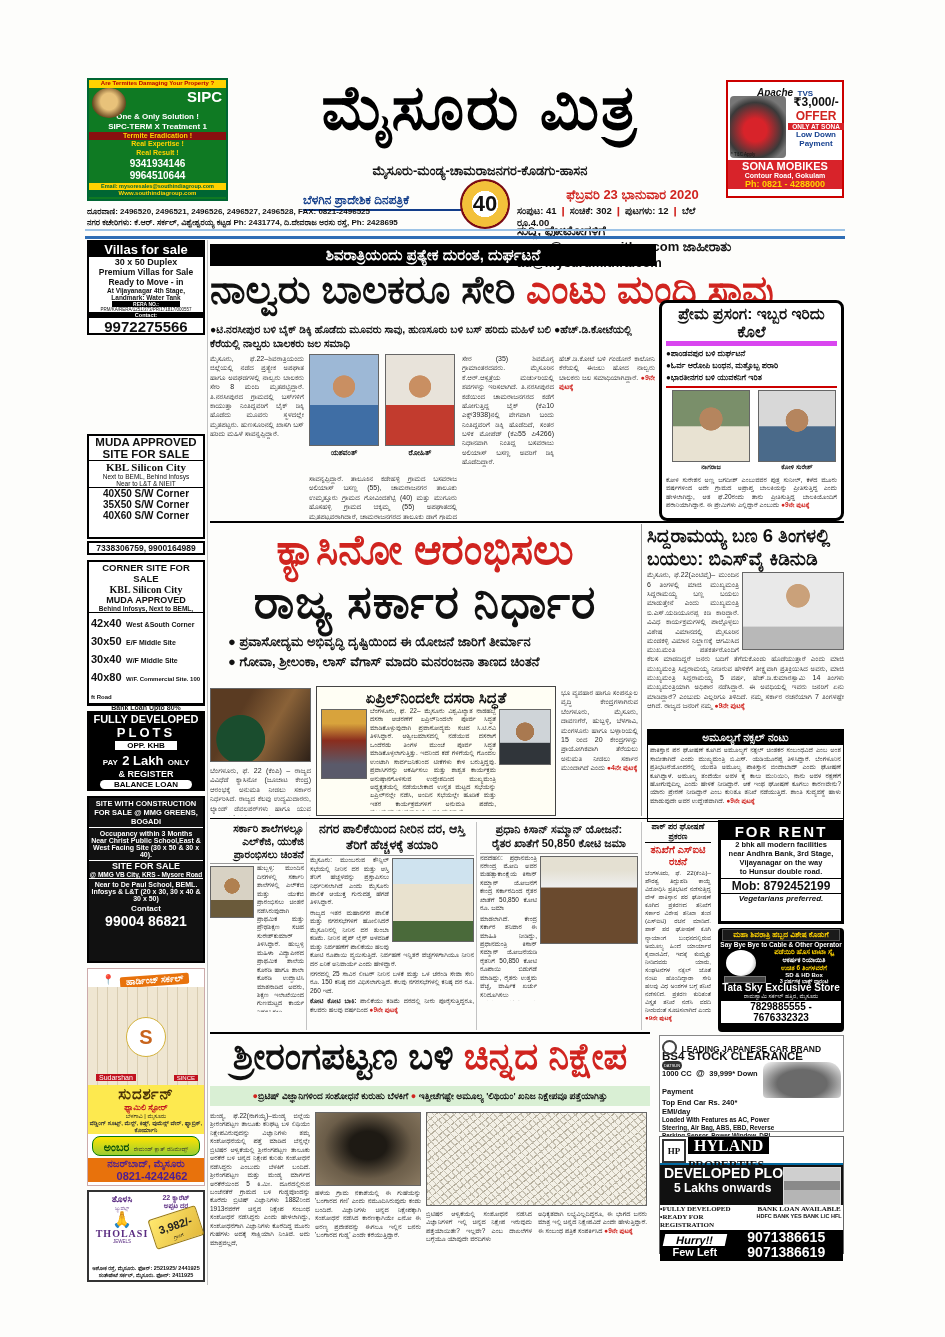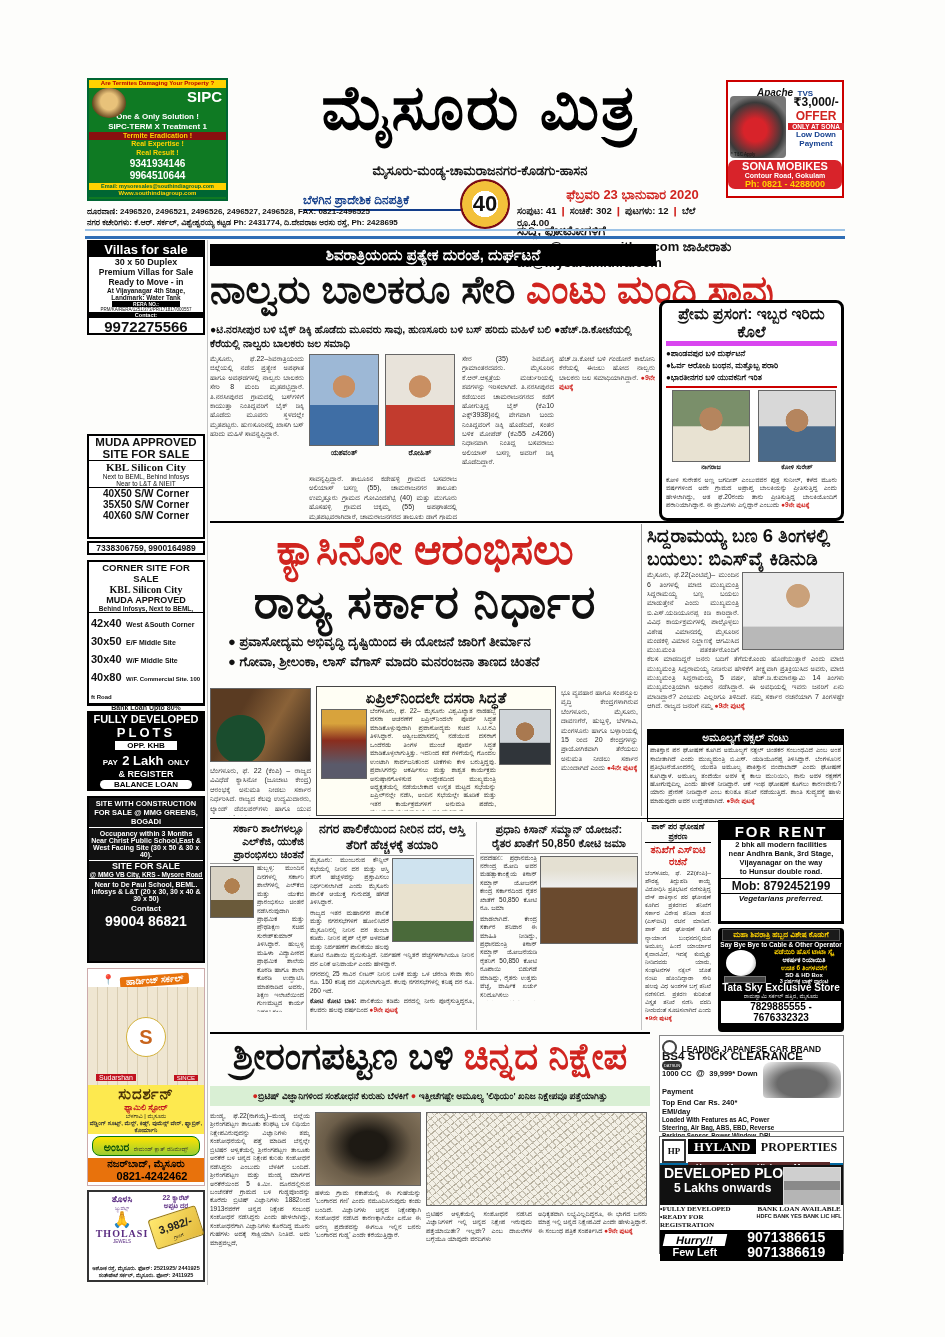--- a/index.html
+++ b/index.html
@@ -74,21 +74,21 @@
         <span style="color:#15408f;font-weight:900;font-size:8px;">TVS</span>
       </div>
       <div class="abs" style="left:2px;top:14px;width:56px;height:62px;background:radial-gradient(circle at 45% 55%,#d8232a 25%,#3a3a3a 60%,#777 75%);border-radius:4px;"></div>
       <div class="abs" style="left:60px;top:13px;width:56px;">
         <div class="b" style="font-size:12px;">₹3,000/-</div>
         <div class="b red" style="font-size:12px;">OFFER</div>
         <div class="b" style="font-size:6.5px;background:#d8232a;color:#fff;">ONLY AT SONA</div>
         <div class="b" style="font-size:8px;color:#15408f;">Low Down Payment</div>
       </div>
       <div class="abs" style="left:3px;top:70px;font-size:4.5px;">* T&amp;C Apply</div>
-      <div class="abs" style="left:0;top:78px;width:100%;background:#d8232a;color:#fff;border-radius:7px;">
+      <div class="abs" style="left:0;top:78px;width:100%;background:#d8232a;color:#fff;">
         <div class="b" style="font-size:11px;">SONA MOBIKES</div>
         <div class="b" style="font-size:7px;">Contour Road, Gokulam</div>
         <div class="b" style="font-size:9px;color:#ffd200;">Ph: 0821 - 4288000</div>
       </div>
     </div>
   </div>
 
   <div class="abs" style="left:85px;top:229px;width:760px;height:5px;border-top:2px solid #9dc3e6;border-bottom:3px solid #2e6db5;"></div>
 
   <div class="abs adbox ctr" style="left:87px;top:240px;width:118px;height:95px;">
@@ -171,21 +171,21 @@
     <div style="background:#fde94f;">
       <div class="b" style="font-size:15px;color:#4a3106;letter-spacing:1px;">ಸುದರ್ಶನ್</div>
       <div class="b" style="font-size:8px;color:#c1121f;">ಫ್ಯಾಮಿಲಿ ಸ್ಟೋರ್</div>
       <div style="font-size:6px;">ಬೆಳಗಾವಿ | ಮೈಸೂರು</div>
       <div class="b" style="font-size:6px;color:#333;">ವೆಡ್ಡಿಂಗ್ ಸೂಟ್ಸ್, ಮೆನ್ಸ್, ಕಿಡ್ಸ್, ವುಮೆನ್ಸ್ ವೇರ್, ಫ್ಯಾಬ್ರಿಕ್, ಕೋರ್ಮಾನಿ</div>
     </div>
     <div style="background:linear-gradient(#ffe400,#9acd32);border:1px solid #0a7a0a;border-radius:8px;margin:2px 4px;">
       <span class="b" style="font-size:11px;color:#0a4d0a;">ಅಂಬರ</span>
       <span style="font-size:6px;color:#333;">ರೇಮಂಡ್ ಕ್ಲಾತ್ ರೆಡಿಮೇಡ್ಸ್</span>
     </div>
-    <div style="background:#e8720c;color:#000000;">
+    <div style="background:#e8720c;color:#4c1d95;">
       <div class="b" style="font-size:10px;">ನಜರ್‌ಬಾದ್, ಮೈಸೂರು</div>
       <div class="b" style="font-size:11px;margin-left:12px;">0821-4242462</div>
     </div>
   </div>
 
   <div class="abs" style="left:87px;top:1190px;width:118px;height:92px;border:2px solid #333;box-sizing:border-box;background:#fff;">
     <div style="position:absolute;left:4px;top:2px;width:58px;text-align:center;">
       <div class="b" style="font-size:9px;color:#5b2d82;">ತೊಳಸಿ</div>
       <div style="font-size:5px;color:#5b2d82;">ಜ್ಯುವೆಲ್ಸ್</div>
       <div style="color:#b03aa0;font-size:16px;line-height:16px;">🙏</div>
@@ -415,21 +415,21 @@
       <div style="font-size:6.3px;width:118px;font-weight:bold;line-height:1.3;">Loaded With Features as AC, Power Steering, Air Bag, ABS, EBD, Reverse Parking Sensor, Power Window, DRL, 5Yrs Unlimited KM Warranty*</div>
     </div>
     <div class="inv b ctr" style="font-size:8px;width:88%;margin:1px auto;border-radius:2px;">HURRY OFFER VALID For 1st 10 Bookings</div>
     <div class="b ctr" style="font-size:9.5px;">For More Details Call :  98457 29929</div>
   </div>
 
   <div class="abs" style="left:659px;top:1136px;width:185px;height:118px;border:1px solid #666;box-sizing:border-box;background:#fff;">
     <div style="position:relative;height:26px;border-bottom:2px solid #0369a1;">
       <div style="position:absolute;left:2px;top:2px;width:20px;height:20px;border:2px solid #333;text-align:center;line-height:20px;font-weight:bold;font-size:9px;font-family:'Liberation Serif',serif;">HP</div>
       <div style="margin-left:28px;">
-        <span class="inv b serifa" style="font-size:13px;padding:0 6px;">HYLAND</span>
+        <span class="inv b serifa" style="font-size:16px;padding:0 6px;">HYLAND</span>
         <span class="b serifa" style="font-size:12px;">PROPERTIES</span>
         <div class="b" style="font-size:8px;background:#5a2a2a;color:#fff;display:inline-block;padding:0 8px;">Hunsur-Mysore Highway, Mysuru</div>
       </div>
     </div>
     <div style="position:relative;height:40px;background:#111;color:#fff;">
       <div class="b" style="font-size:14px;padding-left:4px;">DEVELOPED PLOTS</div>
       <div class="b" style="font-size:12px;padding-left:14px;">5 Lakhs onwards</div>
       <div style="position:absolute;right:2px;top:2px;width:56px;height:36px;background:linear-gradient(#cfcfcf 35%,#8a8a8a 36% 60%,#b5b5b5 61%);border:1px solid #ddd;"></div>
     </div>
     <div style="font-size:7px;font-weight:bold;display:flex;">

